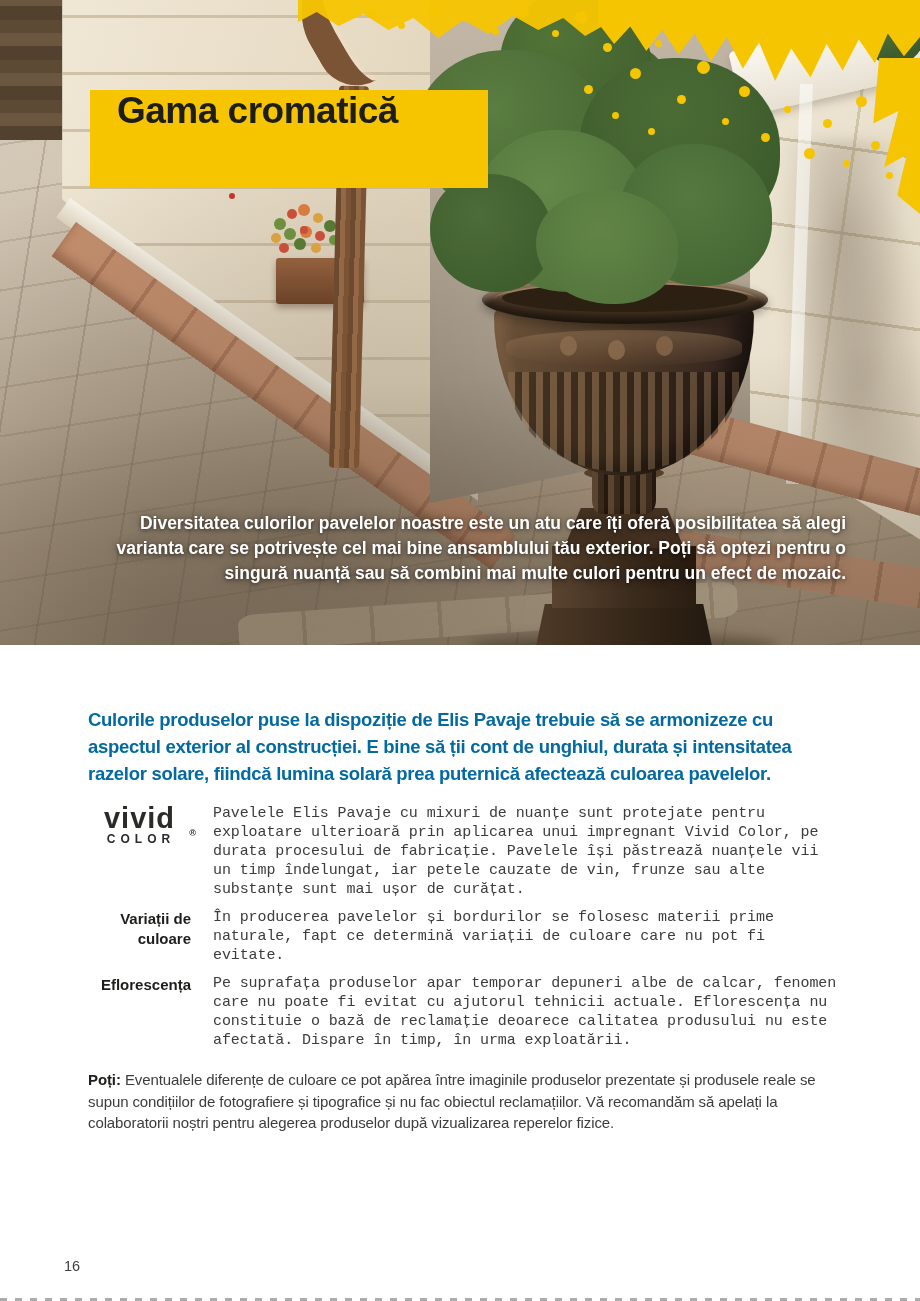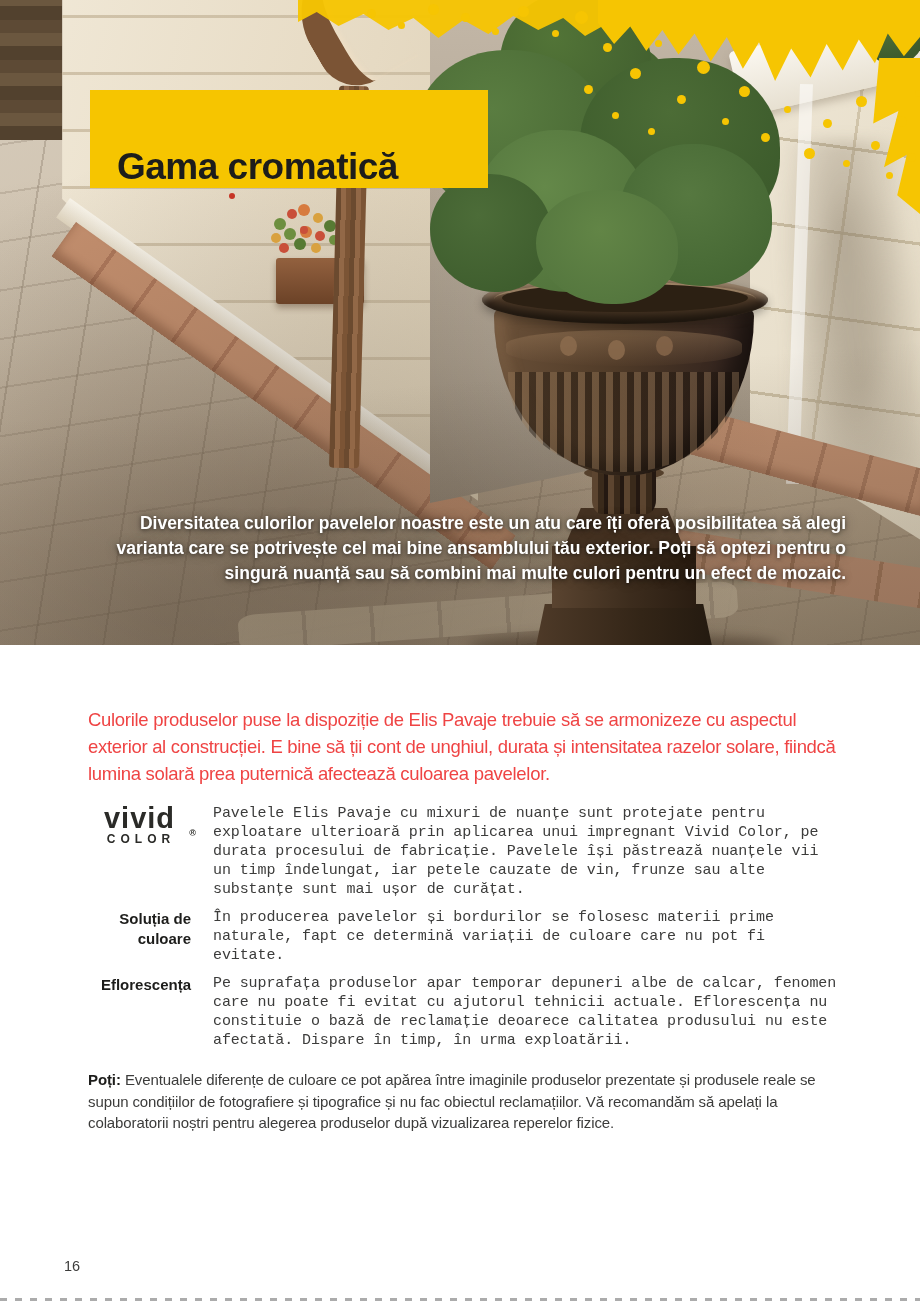--- a/index.html
+++ b/index.html
@@ -148,28 +148,28 @@
       632px 70px 0 2px #f6c502,655px 40px 0 0 #f6c502,678px 96px 0 1px #f6c502,
       700px 64px 0 3px #f6c502,722px 118px 0 0 #f6c502,741px 88px 0 2px #f6c502,
       762px 134px 0 1px #f6c502,784px 106px 0 0 #f6c502,806px 150px 0 2px #f6c502,
       824px 120px 0 1px #f6c502,843px 160px 0 0 #f6c502,858px 98px 0 2px #f6c502,
       872px 142px 0 1px #f6c502,886px 172px 0 0 #f6c502,898px 118px 0 2px #f6c502,
       908px 154px 0 1px #f6c502,915px 90px 0 0 #f6c502,612px 112px 0 0 #f6c502,
       585px 86px 0 1px #f6c502,648px 128px 0 0 #f6c502,368px 10px 0 1px #f6c502,
       398px 22px 0 0 #f6c502,430px 6px 0 2px #f6c502; }
 
   .title-box { left:90px; top:90px; width:398px; height:98px; background:#f6c500;
-    display:flex; align-items:flex-end; padding-left:27px; }
+    display:flex; align-items:flex-start; padding-left:27px; }
   .title-box h1 { font-size:37px; font-weight:bold; color:#1d1d1b; letter-spacing:-0.5px; }
   .hero-par { left:88px; top:511px; width:758px; font-size:17.5px; line-height:25px; font-weight:bold;
     color:#ffffff; text-shadow:0 1px 4px rgba(0,0,0,.6), 0 0 14px rgba(0,0,0,.3);text-align:right; }
 
   
   .content { position:absolute; left:0; top:645px; width:920px; padding:61px 82px 0 88px; background:#fff; }
-  .intro { font-size:18.5px; line-height:27px; letter-spacing:-0.3px; color:#ef4444; max-width:748px; font-weight:normal; }
+  .intro { font-size:18.5px; line-height:27px; letter-spacing:-0.3px; color:#0369a1; max-width:748px; font-weight:bold; }
   .rows { margin-top:17px; display:grid; grid-template-columns:103px 625px; column-gap:22px; row-gap:9px; }
   .row-label { text-align:right; font-weight:bold; font-size:15px; line-height:20px; color:#1d1d1b; padding-top:1px; }
   .row-body { font-size:15px; line-height:19px; color:#3c3c3b; letter-spacing:-0.1px;font-family:Liberation Mono, monospace; }
   .row-body p + p { margin-top:10px; }
 
   .vivid-logo { position:relative; width:103px; text-align:center; color:#2b2b28; padding-top:2px; }
   .vivid-word { display:block; font-size:29px; font-weight:bold; letter-spacing:1px; line-height:25px; transform:scaleY(1.04); }
   .vivid-sub { display:block; font-size:12px; font-weight:bold; letter-spacing:5px; text-indent:3px; margin-top:1px; }
   .vivid-reg { position:absolute; right:-5px; top:24px; font-size:9px; font-weight:bold; }
 
@@ -255,21 +255,21 @@
 
       <div class="vivid-logo">
         <span class="vivid-word">vivid</span>
         <span class="vivid-sub">COLOR</span>
         <span class="vivid-reg">®</span>
       </div>
       <div class="row-body">
         <p>Pavelele Elis Pavaje cu mixuri de nuanțe sunt protejate pentru exploatare ulterioară prin aplicarea unui impregnant Vivid Color, pe durata procesului de fabricație. Pavelele își păstrează nuanțele vii un timp îndelungat, iar petele cauzate de vin, frunze sau alte substanțe sunt mai ușor de curățat.</p>
       </div>
 
-      <div class="row-label">Soluția de culoare</div>
+      <div class="row-label">Variații de culoare</div>
       <div class="row-body">
         <p>În producerea pavelelor și bordurilor se folosesc materii prime naturale, fapt ce determină variații de culoare care nu pot fi evitate.</p>
       </div>
 
       <div class="row-label">Eflorescența</div>
       <div class="row-body">
         <p>Pe suprafața produselor apar temporar depuneri albe de calcar, fenomen care nu poate fi evitat cu ajutorul tehnicii actuale. Eflorescența nu constituie o bază de reclamație deoarece calitatea produsului nu este afectată. Dispare în timp, în urma exploatării.</p>
       </div>
     </div>
 

